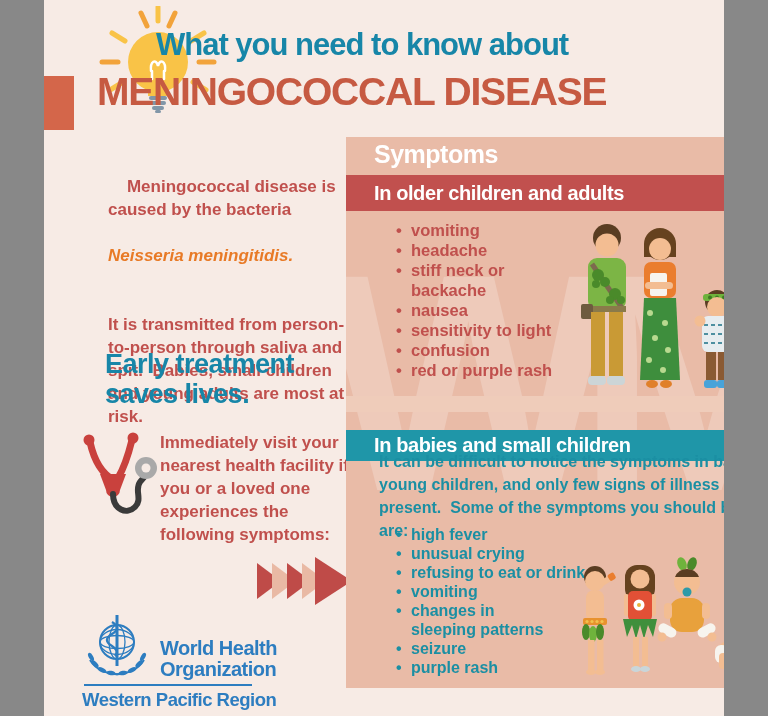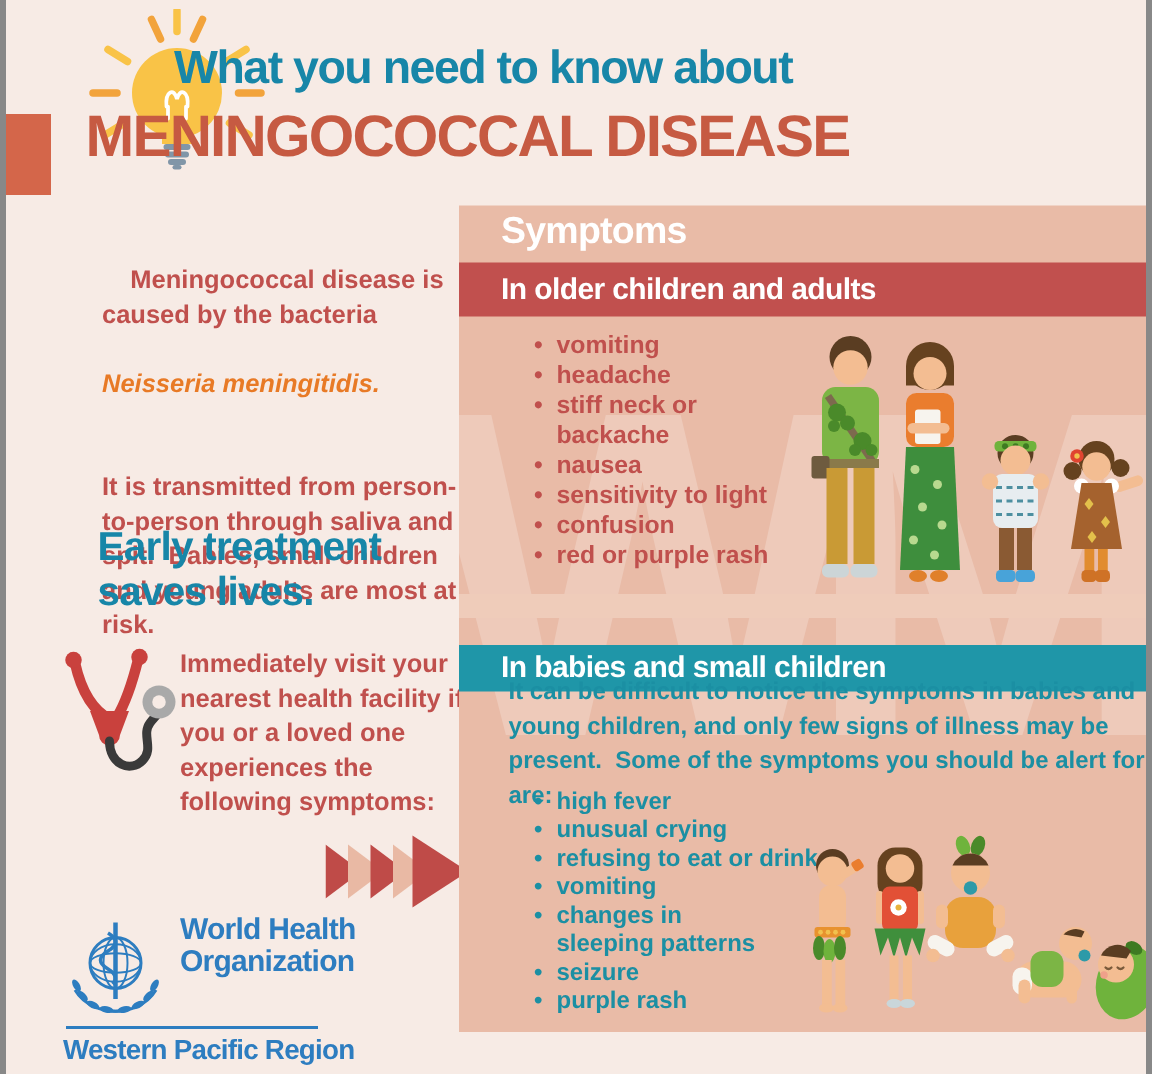--- a/index.html
+++ b/index.html
@@ -1,34 +1,34 @@
 <!DOCTYPE html>
 <html><head>
 <meta charset="utf-8">
 <style>
   html,body{margin:0;padding:0;}
   body{font-family:"Liberation Sans", sans-serif; background:#888;}
-  .canvas{position:relative;width:760px;height:716px;background:#f7ebe5;overflow:hidden;margin:0 auto;}
+  .canvas{position:relative;width:680px;height:716px;background:#f7ebe5;overflow:hidden;margin:0 auto;}
   .abs{position:absolute;}
 
   
   .accent-rect{left:0;top:76px;width:30px;height:54px;background:#d4664a;}
   .eyebrow{left:112px;top:27px;font-size:31px;font-weight:bold;color:#1786a8;letter-spacing:-1px;white-space:nowrap;}
   .main-title{left:53px;top:70px;font-size:39px;font-weight:bold;color:#c65a42;letter-spacing:-1.2px;white-space:nowrap;}
 
   
   .intro{left:64px;top:152px;width:240px;font-size:17px;line-height:23px;font-weight:bold;color:#c0504d;white-space:pre-wrap;}
   .intro .bacteria{display:block;font-style:italic;color:#e87a26;}
   .intro .after{display:block;}
   .treatment{left:61px;top:349px;width:240px;font-size:27px;line-height:30px;font-weight:bold;color:#1786a8;letter-spacing:-0.5px;}
   .visit{left:116px;top:431px;width:206px;font-size:17px;line-height:23px;font-weight:bold;color:#c0504d;white-space:pre-wrap;}
 
   
   .who{left:38px;top:610px;width:220px;}
-  .who-row{display:flex;align-items:flex-start;gap:8px;}
+  .who-row{display:flex;align-items:flex-end;gap:8px;}
   .who-name{color:#2d7dc0;font-weight:bold;font-size:20px;line-height:21px;letter-spacing:-0.5px;}
   .who-rule{width:168px;height:2px;background:#2d7dc0;margin:4px 0 3px 2px;}
   .who-region{color:#2d7dc0;font-weight:bold;font-size:18.5px;letter-spacing:-0.5px;white-space:nowrap;}
 
   
   .panel{left:302px;top:137px;width:466px;height:551px;background:#e9bba7;overflow:hidden;}
   .watermark{position:absolute;left:-24px;top:96px;font-size:310px;font-weight:bold;color:rgba(255,255,255,0.22);letter-spacing:-38px;z-index:0;line-height:300px;user-select:none;}
   .panel-title{position:absolute;left:28px;top:3px;font-size:25px;font-weight:bold;color:#ffffff;letter-spacing:-0.5px;z-index:2;}
   .band{position:absolute;left:0;width:466px;display:flex;align-items:center;z-index:2;text-align:center;}
   .band-red{top:38px;height:36px;background:#c1504e;}

